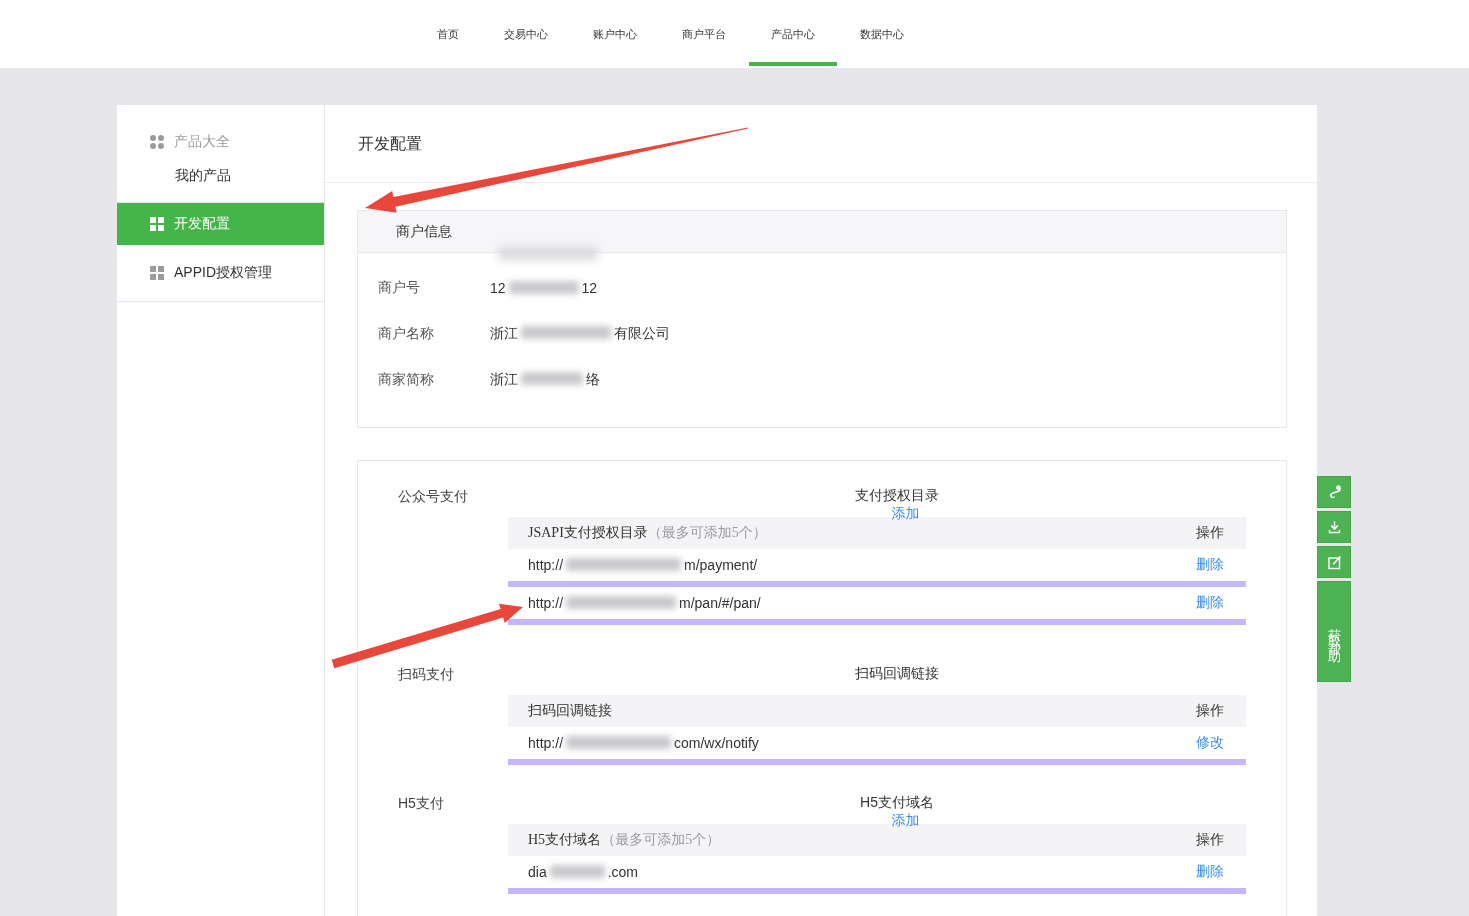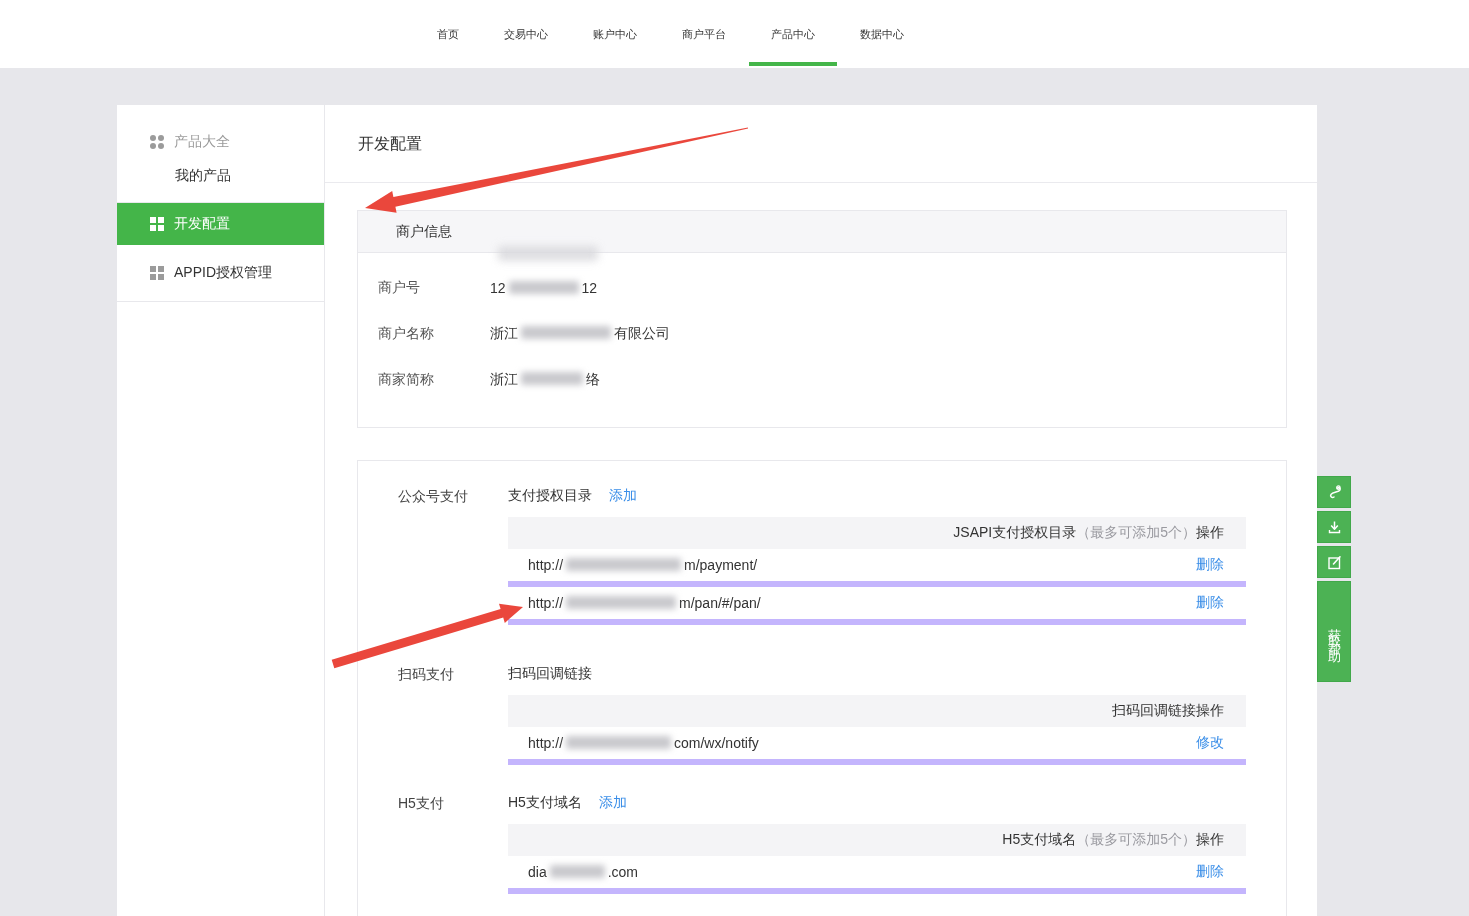--- a/index.html
+++ b/index.html
@@ -53,29 +53,29 @@
   .panel-merchant { top:105px; height:218px; }
   .m-rows { padding-top:12px; }
   .m-row { height:46px; display:flex; align-items:center; }
   .m-label { width:112px; margin-left:20px; color:#555; }
   .m-value { color:#333; }
 
   .panel-pay { top:355px; height:457px; border-bottom:none; }
   .pay-body { padding-top:26px; }
   .group { position:relative; padding-left:150px; }
   .g-label { position:absolute; left:40px; top:1px; color:#444; }
-  .g-subline { display:flex; align-items:center; height:18px; }
+  .g-subline { display:flex; align-items:center; height:18px;flex-direction:column; }
   .g-sub { color:#333; }
   .g-add { color:#3a8ee8; margin-left:17px; cursor:pointer; }
   .gap-a { margin-top:40px; }
   .gap-b { margin-top:29px; }
 
   .cfg-table { width:738px; margin-top:12px; }
-  .thead { height:32px; background:#f4f4f6; display:flex; align-items:center; justify-content:flex-end;
-           padding:0 22px 0 20px; color:#333; }
+  .thead { height:32px; background:#f4f4f6; display:flex; align-items:center; justify-content:space-between;
+           padding:0 22px 0 20px; color:#333;font-family:Liberation Serif, serif; }
   .note { color:#9a9aa0; }
   .trow { height:38px; display:flex; align-items:center; justify-content:space-between;
           padding:0 22px 0 20px; border-bottom:6px solid #c4b5fd; color:#333; }
   .link { color:#3a8ee8; cursor:pointer; }
 
   
   .blur { display:inline-block; height:13px; border-radius:2px; background:#c9c9cd;
           filter:blur(3px); vertical-align:-1px; margin:0 3px; }
   .w55{width:55px}.w62{width:62px}.w70{width:70px}.w90{width:90px}.w105{width:105px}.w110{width:110px}.w115{width:115px}
   .smudge { position:absolute; left:498px; top:246px; width:100px; height:15px; background:#d8d8dc;

